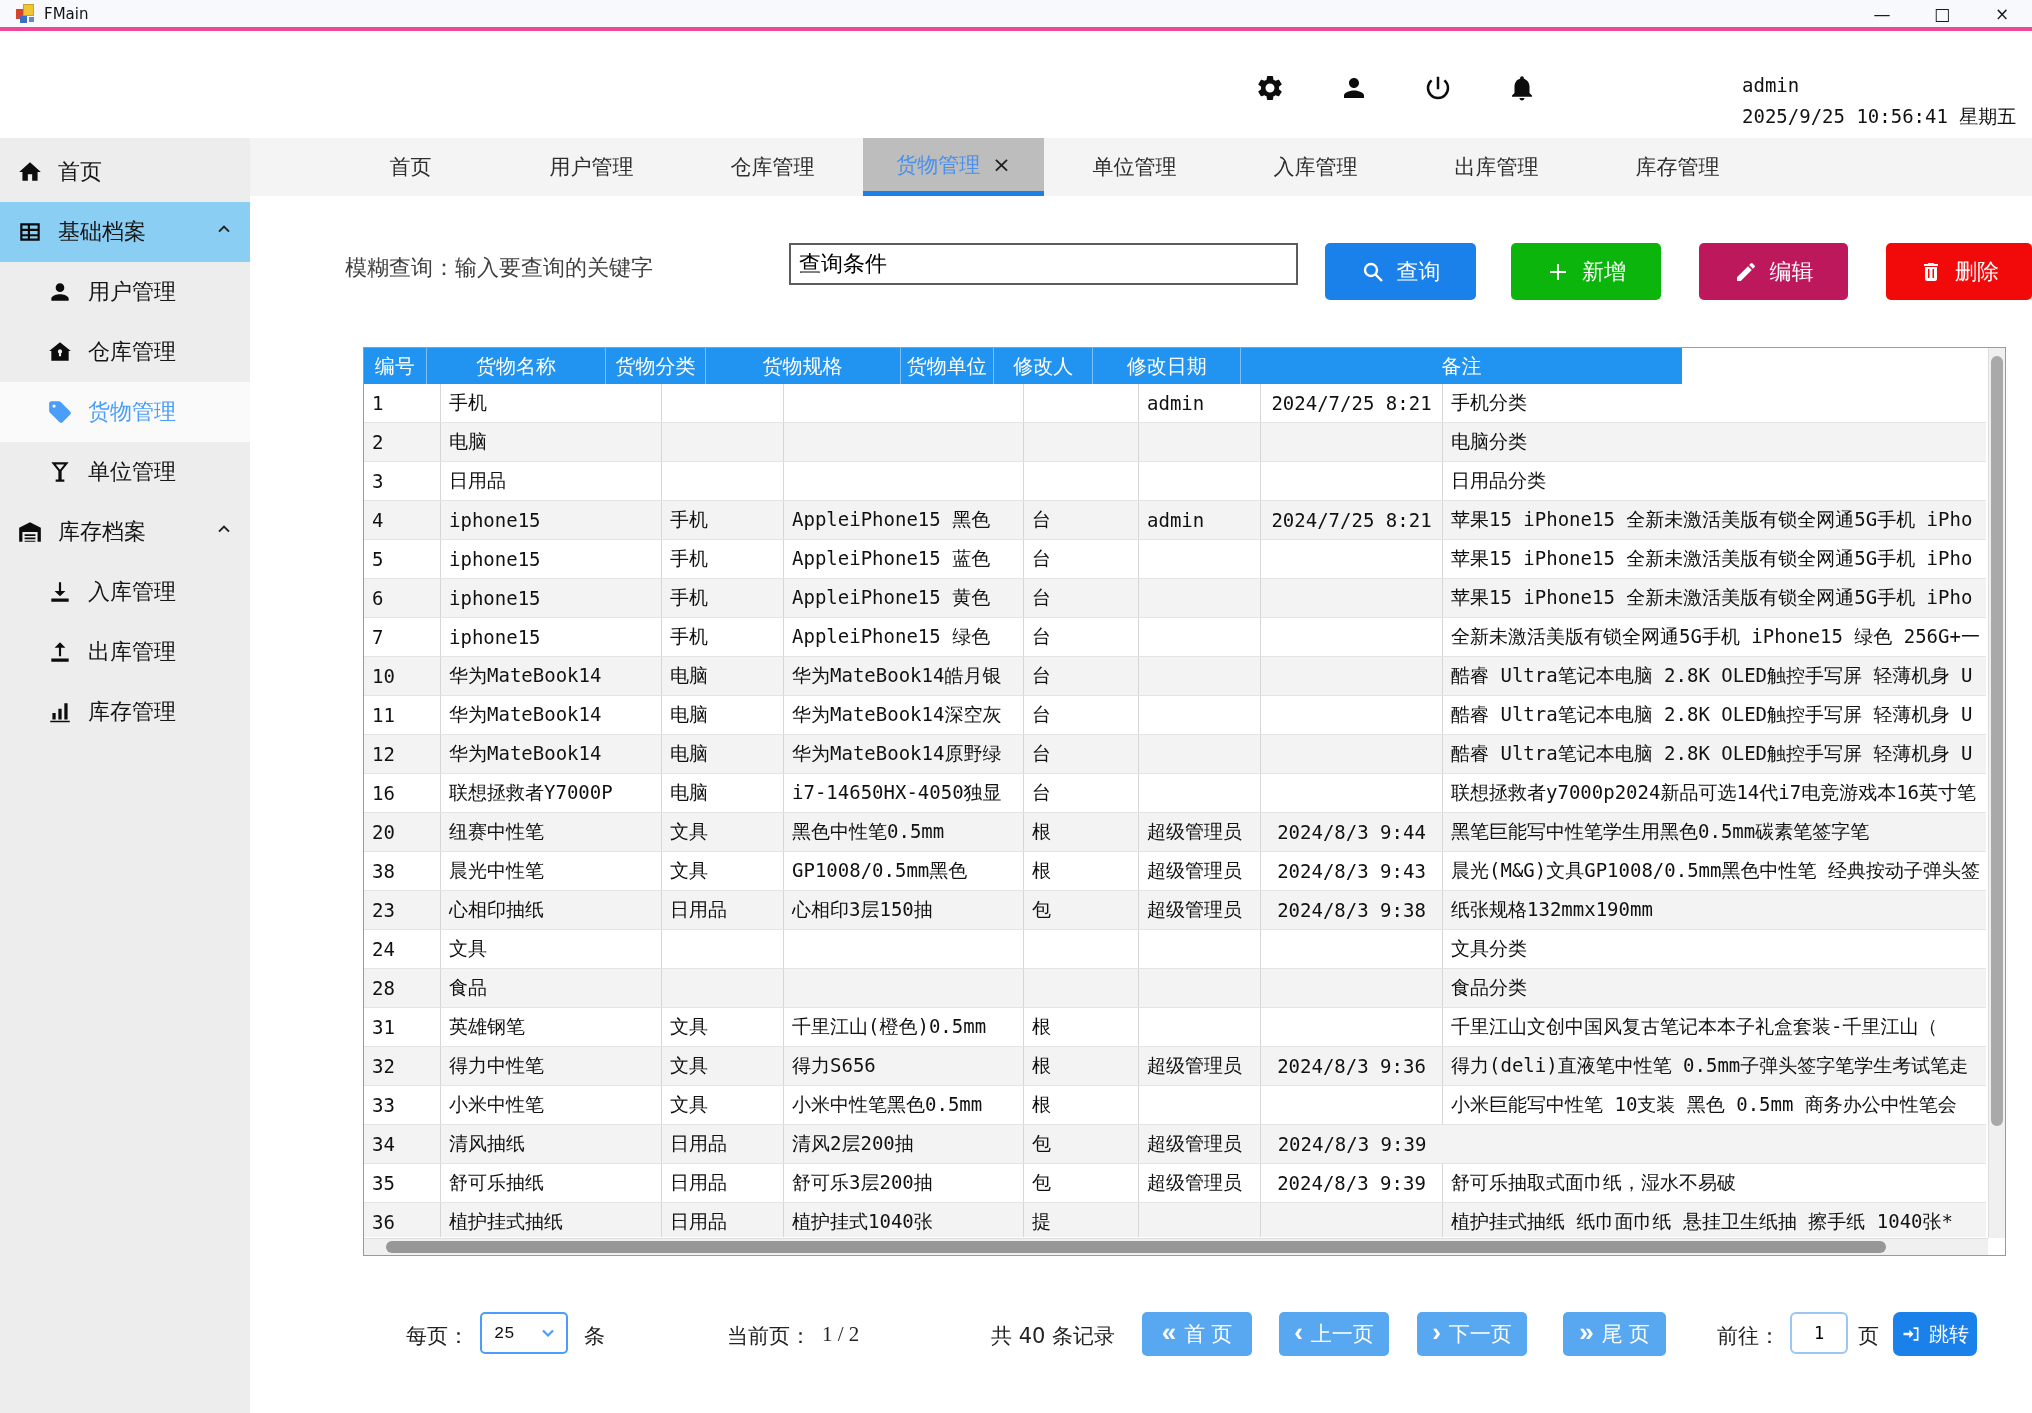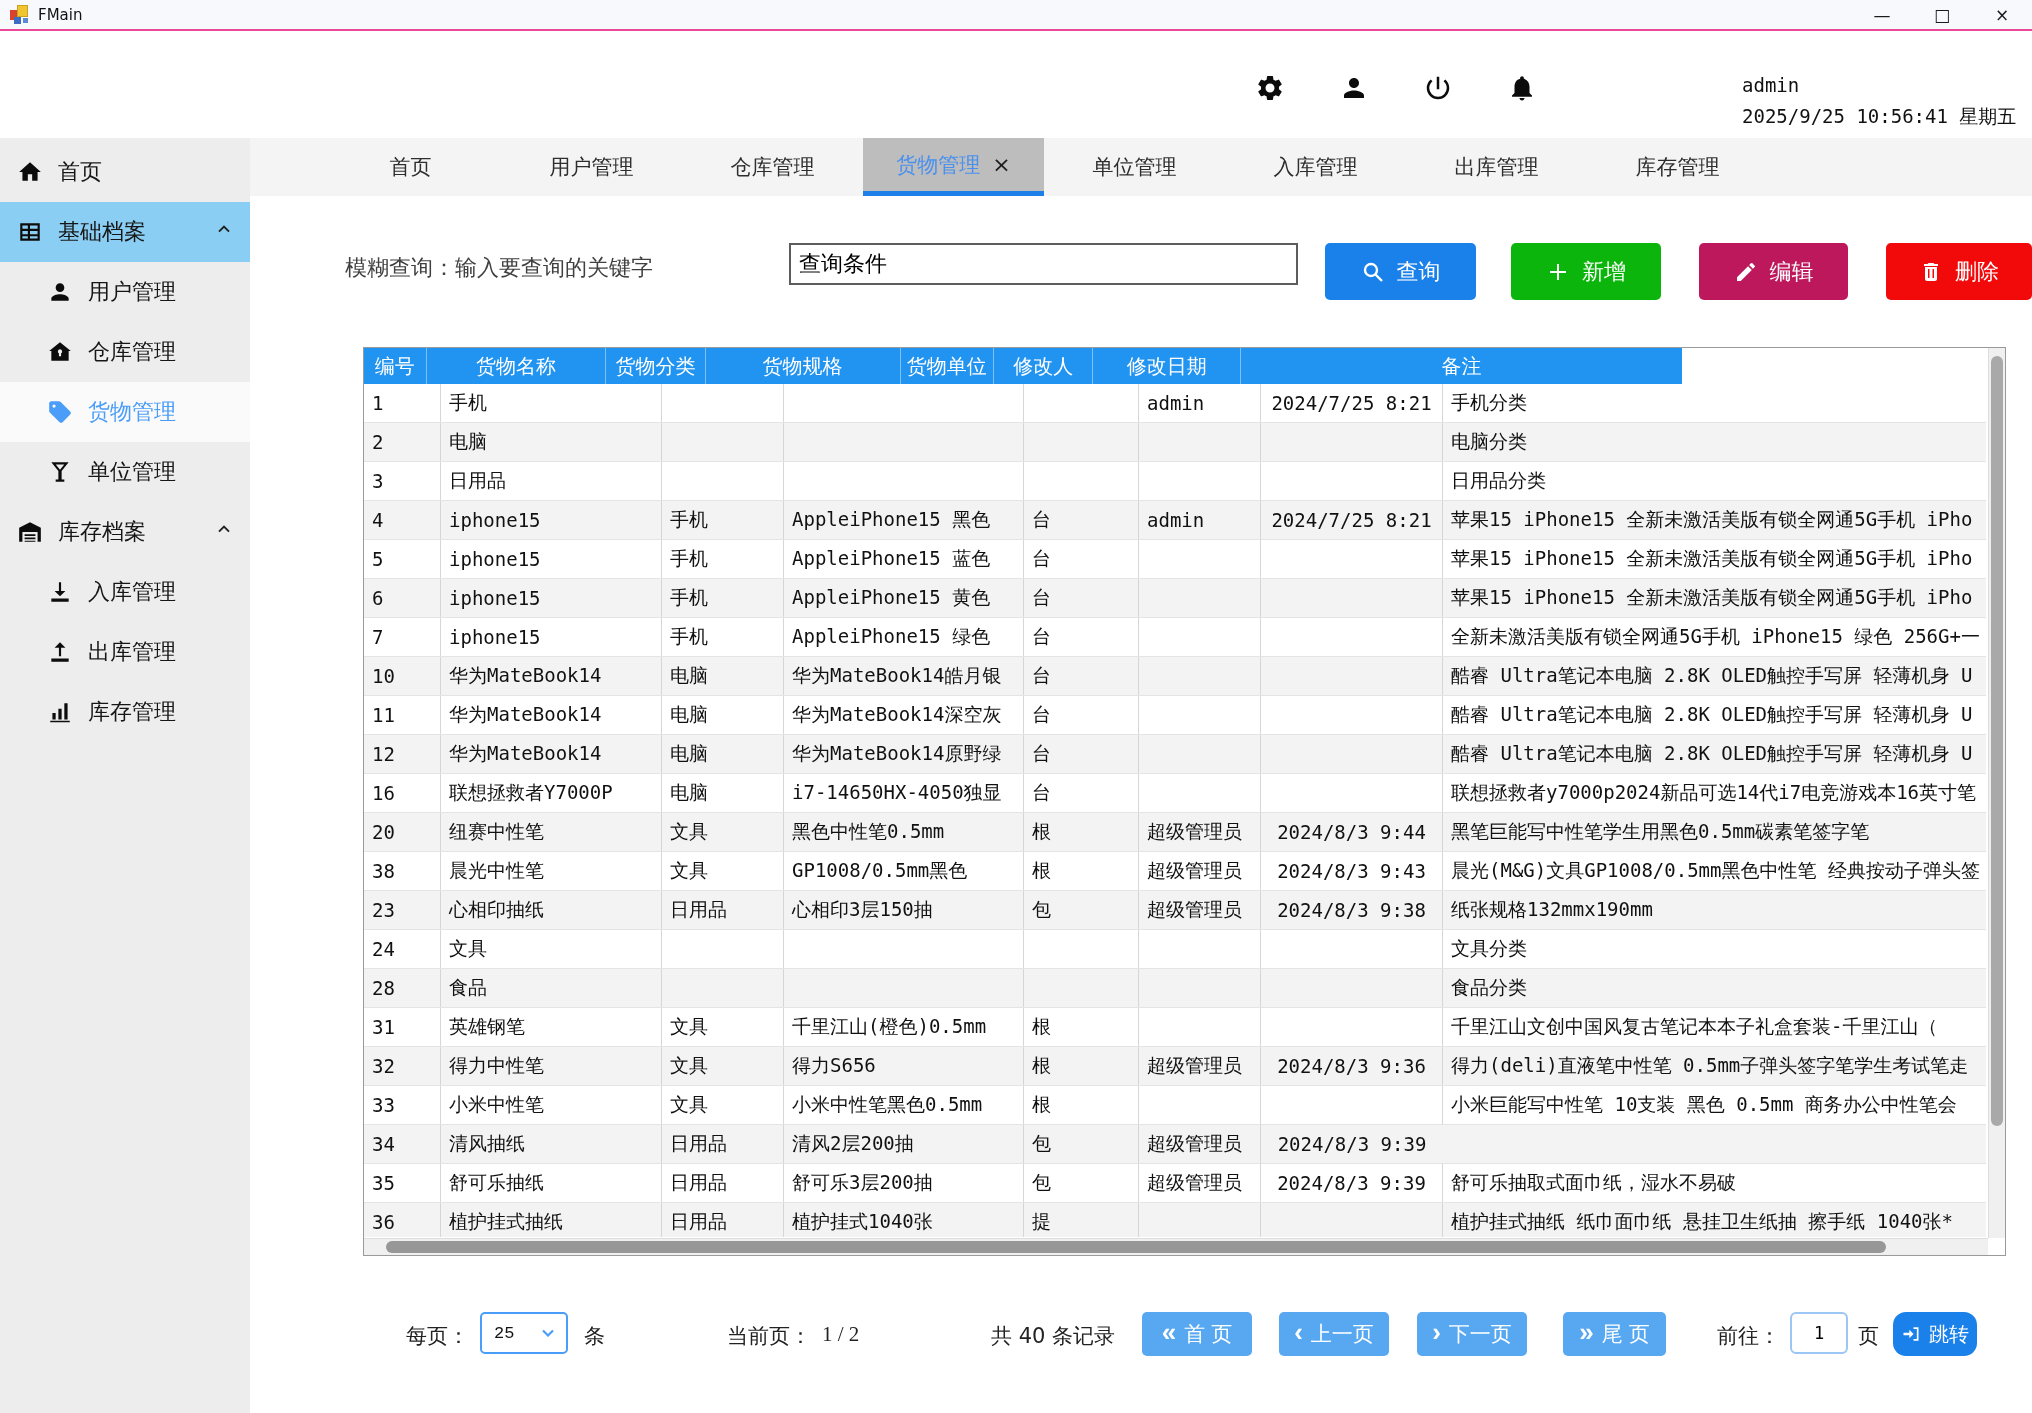--- a/index.html
+++ b/index.html
@@ -1,21 +1,21 @@
 <!DOCTYPE html>
 <html><head>
 <meta charset="utf-8">
 <style>
   *{box-sizing:border-box;margin:0;padding:0}
   html,body{width:2032px;height:1413px;overflow:hidden;background:#fff;
     font-family:"DejaVu Sans","Liberation Sans",sans-serif;color:#111;position:relative}
 
   
   .titlebar{position:absolute;left:0;top:0;width:2032px;height:31px;background:#f7f9fc;
-    border-bottom:2px solid #ec4899;display:flex;align-items:center;padding-left:10px}
+    border-bottom:4px solid #ec4899;display:flex;align-items:center;padding-left:16px}
   .app-icon{width:19px;height:19px;position:relative;margin-right:9px;flex:0 0 auto}
   .app-icon i{position:absolute;display:block}
   .app-icon .sq-a{left:0;top:5px;width:8px;height:10px;background:#d8432c}
   .app-icon .sq-b{left:7px;top:0;width:11px;height:12px;background:#f1c431;border:1px solid #caa21c}
   .app-icon .sq-c{left:4px;top:12px;width:7px;height:7px;background:#3c6cc3}
   .app-icon .sq-d{left:13px;top:13px;width:5px;height:5px;background:#5a8ad6}
   .title-text{font-size:15px;color:#121212}
   .win-controls{margin-left:auto;display:flex;height:31px}
   .win-btn{width:60px;height:31px;display:flex;align-items:center;justify-content:center;
     font-size:17px;color:#1a1a1a;cursor:pointer}
@@ -92,21 +92,21 @@
   .per-page-select svg{width:20px;height:20px;margin-left:auto;margin-right:8px;
     fill:none;stroke:#4a9df8;stroke-width:2.6}
   .nav-btn{position:absolute;top:1312px;height:44px;background:#57a8f0;border:none;border-radius:5px;
     color:#fff;font-size:21px;display:flex;align-items:center;justify-content:center;gap:8px;
     cursor:pointer;white-space:nowrap}
   .nav-btn .chev{font-size:26px;font-weight:bold;line-height:1;position:relative;top:-2px}
   .goto-input{position:absolute;left:1790px;top:1312px;width:58px;height:42px;border:2px solid #9cc6f3;
     border-radius:6px;text-align:center;font-size:17px;outline:none;
     font-family:"DejaVu Sans Mono","Liberation Mono",monospace}
   .jump-btn{position:absolute;left:1893px;top:1312px;width:84px;height:44px;background:#1a80ea;border:none;
-    border-radius:13px;color:#fff;font-size:20px;display:flex;align-items:center;justify-content:center;
+    border-radius:7px;color:#fff;font-size:20px;display:flex;align-items:center;justify-content:center;
     gap:8px;cursor:pointer}
   .jump-btn svg{width:20px;height:20px;fill:#fff}
 </style>
 </head>
 <body>
 
 <div class="titlebar">
   <span class="app-icon">
     <i class="sq-a"></i>
       <i class="sq-b"></i>

